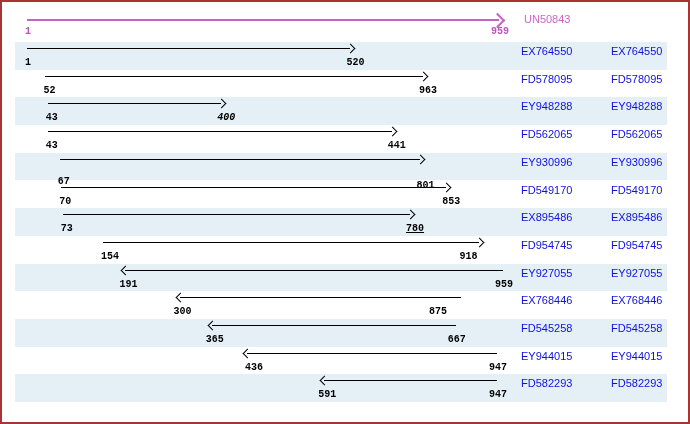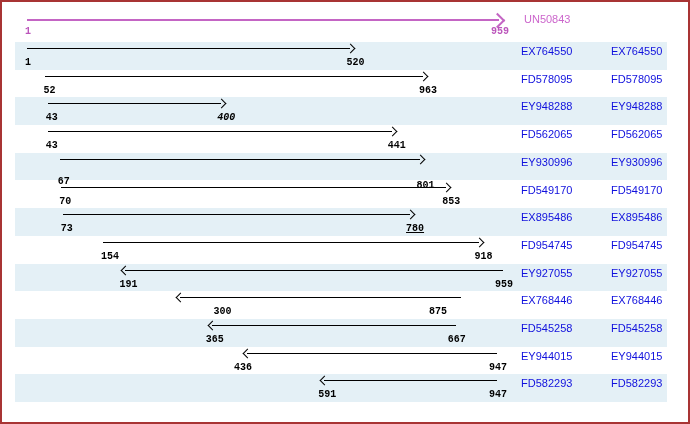--- a/index.html
+++ b/index.html
@@ -122,56 +122,56 @@
     <span class="num start" style="left: 58.7745px; top: 15px;">73</span>
     <span class="num end" style="left: 374.061px; top: 15px; text-decoration: underline;">780</span>
     <span class="acc c1" style="left: 519px; top: 3px;">EX895486</span>
     <span class="acc c2" style="left: 609px; top: 3px;">EX895486</span>
   </div>
       <div class="rowgroup" style="top: 233.9px; height: 27.7px;">
 
     <div class="aline" style="left: 101.021px; top: 6px; width: 375.608px;"></div>
     <div class="chev fwd" style="left: 473.628px; top: 3px;"></div>
     <span class="num start" style="left: 99.0209px; top: 15px;">154</span>
-    <span class="num end" style="left: 442.628px; top: 15px;">918</span>
+    <span class="num end" style="left: 442.628px; top: 15px; text-align: center;">918</span>
     <span class="acc c1" style="left: 519px; top: 3px;">FD954745</span>
     <span class="acc c2" style="left: 609px; top: 3px;">FD954745</span>
   </div>
       <div class="rowgroup" style="top: 261.6px; height: 27.7px;">
     <div class="band" style="display: block;"></div>
     <div class="aline" style="left: 123.405px; top: 6px; width: 377.595px;"></div>
     <div class="chev rev" style="left: 120.405px; top: 3px;"></div>
     <span class="num start" style="left: 117.405px; top: 15px;">191</span>
     <span class="num end" style="left: 463px; top: 15px;">959</span>
     <span class="acc c1" style="left: 519px; top: 3px;">EY927055</span>
     <span class="acc c2" style="left: 609px; top: 3px;">EY927055</span>
   </div>
       <div class="rowgroup" style="top: 289.3px; height: 27.7px;">
 
     <div class="aline" style="left: 177.564px; top: 6px; width: 281.699px;"></div>
     <div class="chev rev" style="left: 174.564px; top: 3px;"></div>
-    <span class="num start" style="left: 171.564px; top: 15px; margin-left: 40px;">300</span>
+    <span class="num start" style="left: 171.564px; top: 15px;">300</span>
     <span class="num end" style="left: 397px; top: 15px;">875</span>
     <span class="acc c1" style="left: 519px; top: 3px;">EX768446</span>
     <span class="acc c2" style="left: 609px; top: 3px;">EX768446</span>
   </div>
       <div class="rowgroup" style="top: 317px; height: 27.7px;">
     <div class="band" style="display: block;"></div>
     <div class="aline" style="left: 209.86px; top: 6px; width: 243.937px;"></div>
     <div class="chev rev" style="left: 206.86px; top: 3px;"></div>
     <span class="num start" style="left: 203.86px; top: 15px;">365</span>
     <span class="num end" style="left: 415.797px; top: 15px;">667</span>
     <span class="acc c1" style="left: 519px; top: 3px;">FD545258</span>
     <span class="acc c2" style="left: 609px; top: 3px;">FD545258</span>
   </div>
       <div class="rowgroup" style="top: 344.7px; height: 27.7px;">
 
     <div class="aline" style="left: 245.138px; top: 6px; width: 249.9px;"></div>
     <div class="chev rev" style="left: 242.138px; top: 3px;"></div>
-    <span class="num start" style="left: 232px; top: 15px; text-align: center;">436</span>
+    <span class="num start" style="left: 243px; top: 15px; text-align: center;">436</span>
     <span class="num end" style="left: 457.038px; top: 15px;">947</span>
     <span class="acc c1" style="left: 519px; top: 3px;">EY944015</span>
     <span class="acc c2" style="left: 609px; top: 3px;">EY944015</span>
   </div>
       <div class="rowgroup" style="top: 372.4px; height: 27.7px;">
     <div class="band" style="display: block;"></div>
     <div class="aline" style="left: 322.152px; top: 6px; width: 172.885px;"></div>
     <div class="chev rev" style="left: 319.152px; top: 3px;"></div>
     <span class="num start" style="left: 316.152px; top: 15px;">591</span>
     <span class="num end" style="left: 457.038px; top: 15px;">947</span>

